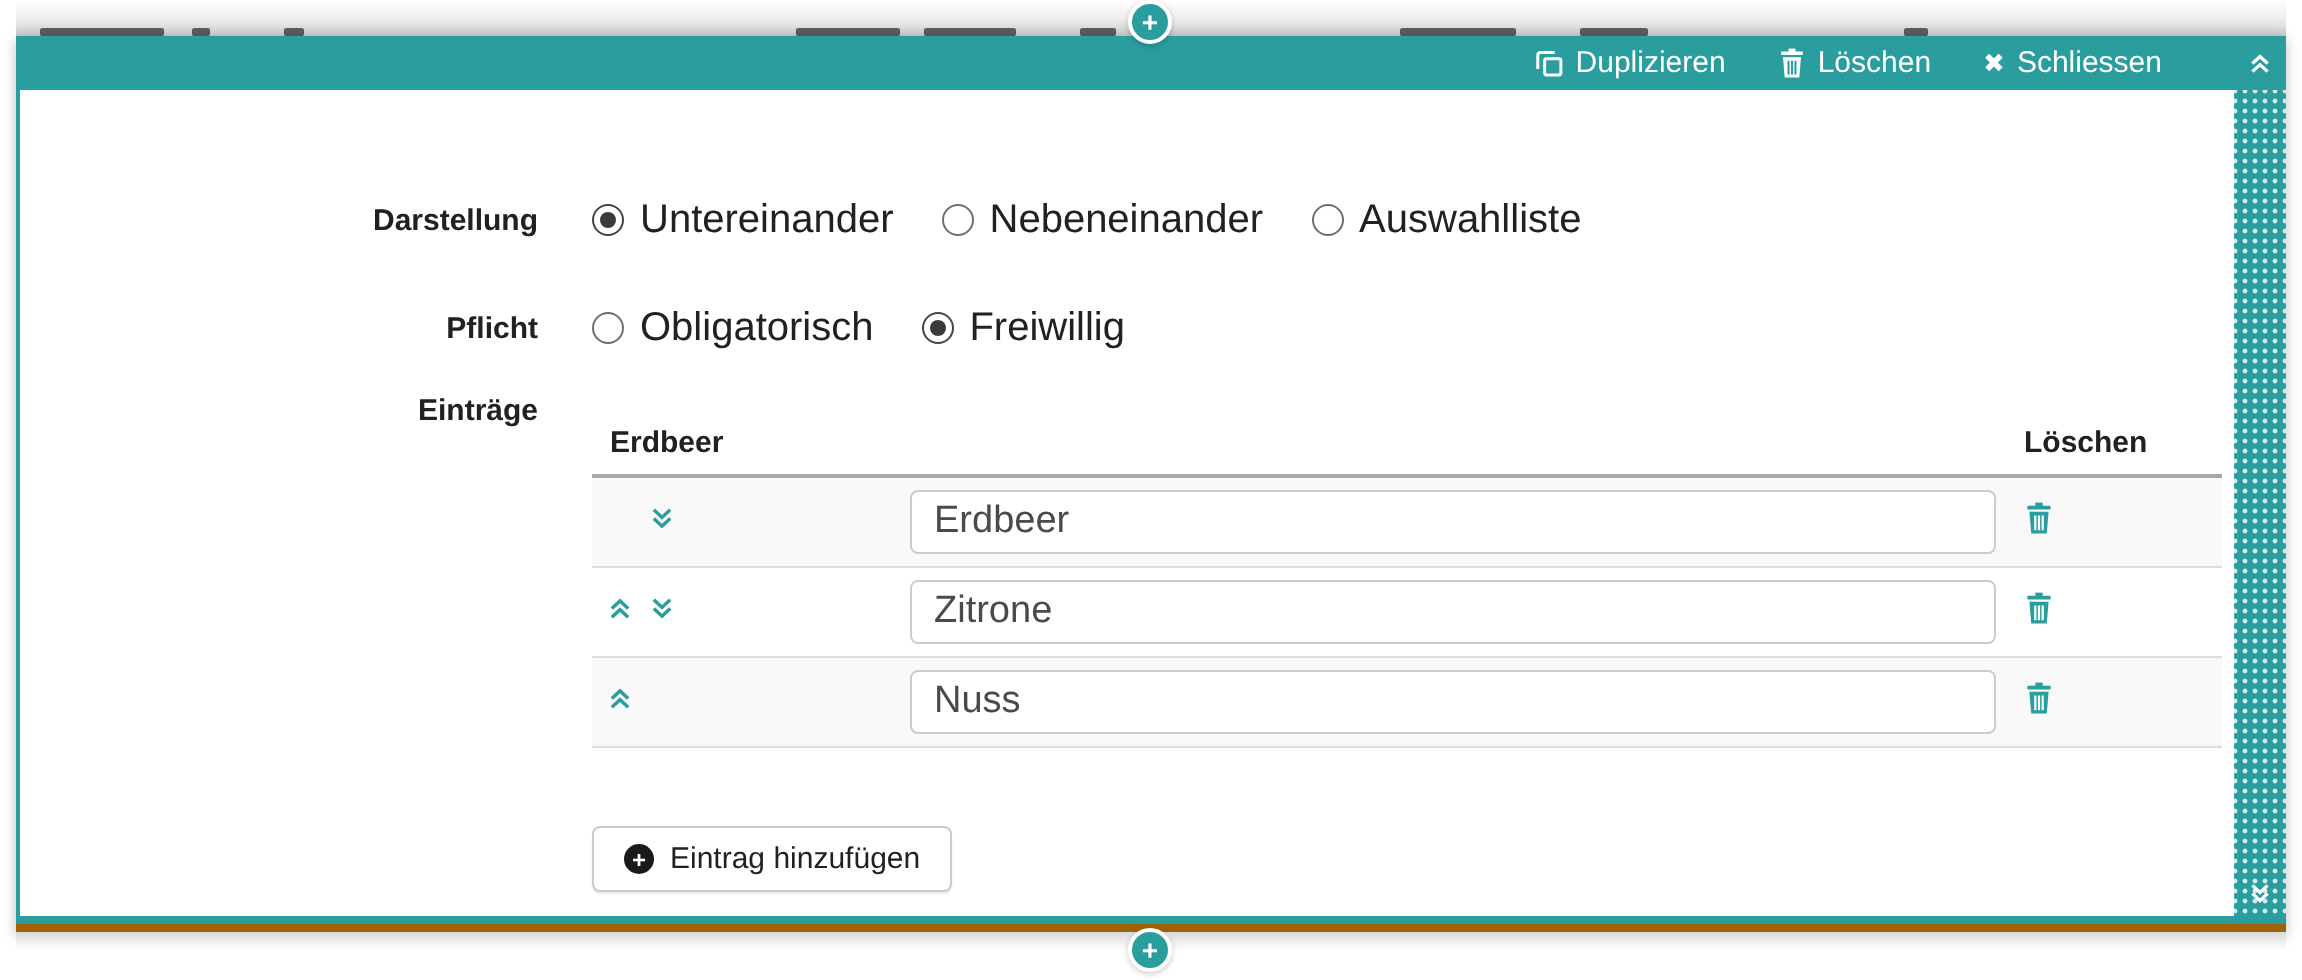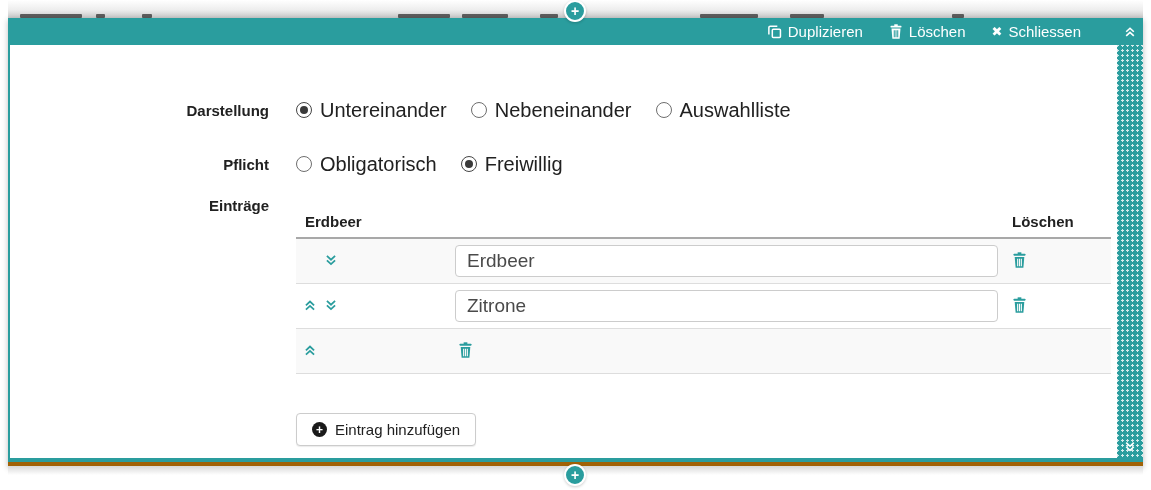--- a/index.html
+++ b/index.html
@@ -247,20 +247,23 @@
             <span class="mv-slot">
               <span>
                 <svg width="14" height="14" viewBox="0 0 24 24" fill="none" stroke="currentColor" stroke-width="3">
                     <path d="M5 12.5l7-6.5 7 6.5"></path>
                     <path d="M5 20l7-6.5 7 6.5"></path>
                   </svg>
               </span>
             </span>
             <span class="mv-slot"></span>
           </div>
+          <div class="col-entry">
+            <input class="entry-input" value="Nuss" style="">
+          </div>
           <div class="col-del">
             <button class="trash-btn" style="--slat:#f9f9f9;">
               <span>
                 <svg width="15" height="16" viewBox="0 0 24 26" fill="currentColor">
                   <rect x="9" y="0.5" width="6" height="3"></rect>
                     <rect x="2.5" y="3" width="19" height="3" rx="0.8"></rect>
                   <path d="M4.2 8h15.6l-1.5 17.5H5.7z"></path>
                   <path d="M9 11v12 M12 11v12 M15 11v12" fill="none" stroke="var(--slat)" stroke-width="1.8"></path>
                 </svg>
               </span>

